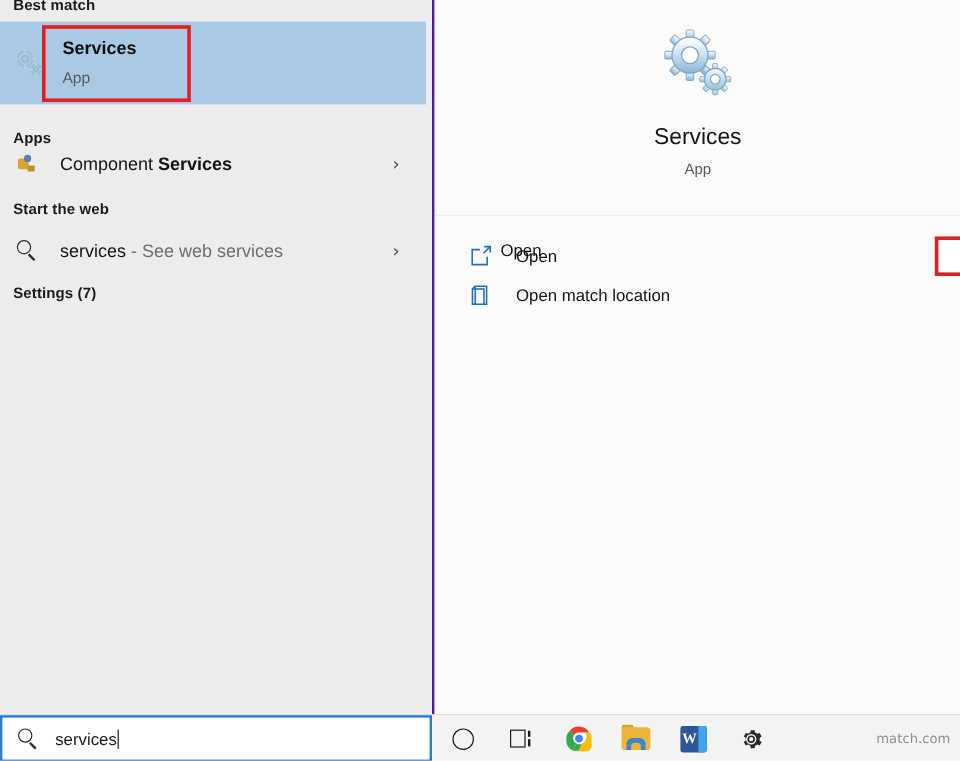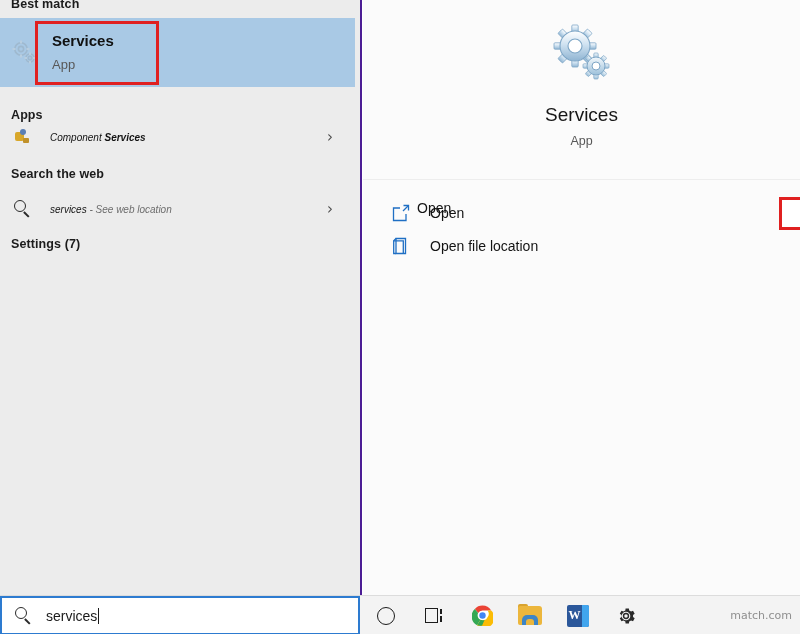--- a/index.html
+++ b/index.html
@@ -103,24 +103,23 @@
   #row-web-services       { top: 190px; }
 
   .row-icon {
     width: 22px; height: 22px;
     margin-left: 13px;
     flex: none;
     position: relative;
   }
   .row-label {
     margin-left: 15px;
-    font-size: 10px;
+    font-size: 15px;
     color: #131313;
     white-space: nowrap;
-    font-style: italic;
   }
   .row-label b { font-weight: bold; }
   .row-label .muted { color: #6d6d6d; }
   .row-chevron {
     position: absolute;
     right: 22px;
     font-size: 15px;
     color: #4a4a4a;
     font-family: "DejaVu Sans", sans-serif;
   }
@@ -414,31 +413,31 @@
           <div class="cs-b"></div>
           <div class="cs-c"></div>
         </div>
       </div>
       <div class="row-label">
         <span>Component </span><b>Services</b>
       </div>
       <div class="row-chevron">›</div>
     </div>
 
-    <div class="group-header" id="hdr-web">Search the web</div>
+    <div class="group-header" id="hdr-web">Start the web</div>
 
     <div class="result-row" id="row-web-services">
       <div class="row-icon">
         <div class="mag">
             <div class="ring"></div>
             <div class="handle"></div>
           </div>
       </div>
       <div class="row-label">
-        <span>services</span><span class="muted"> - See web location</span>
+        <span>services</span><span class="muted"> - See web services</span>
       </div>
       <div class="row-chevron">›</div>
     </div>
 
     <div class="group-header" id="hdr-settings">Settings (7)</div>
   </div>
 
   <div class="right-panel">
 
     <div class="preview-head">
@@ -506,21 +505,21 @@
 
 
       <div class="action-item">
         <div class="action-icon">
           <svg viewBox="0 0 22 22" width="22" height="22" fill="none" stroke="#1f6fc4" stroke-width="1.3">
             <path d="M6 3.5h9.5v15H6z"></path>
             <path d="M6 3.5l-2.3 2.3v12.7L6 18.5"></path>
             <path d="M3.7 5.8h9.6v12.7"></path>
           </svg>
         </div>
-        <div class="action-label">Open file location</div>
+        <div class="action-label">Open match location</div>
       </div>
 
 
     </div>
 
     <div class="red-box" id="red-box-open"></div>
     <div style="position:absolute;left:54px;top:200px;font-size:14px;color:#141414;z-index:6;">Open</div>
   </div>
 
   <div class="taskbar">

